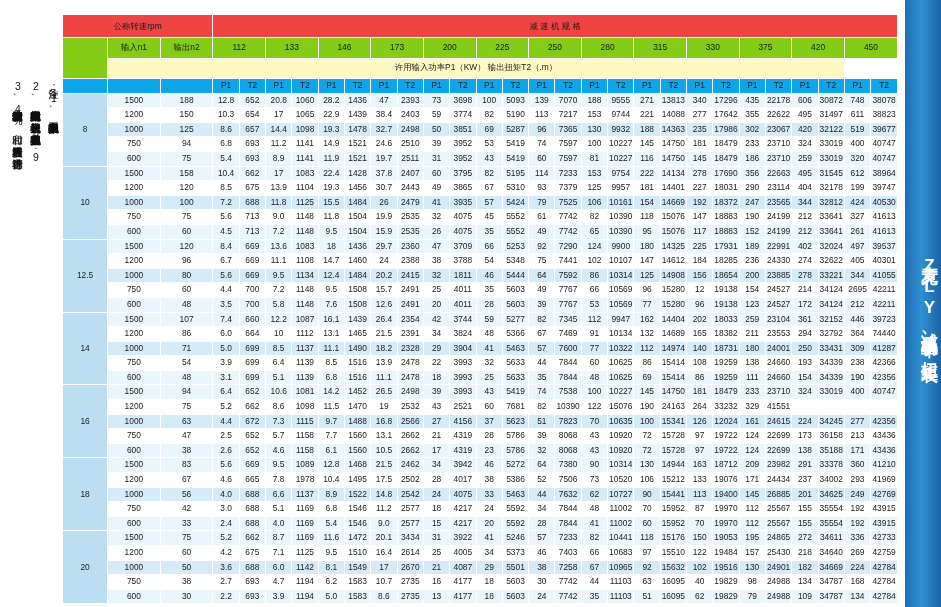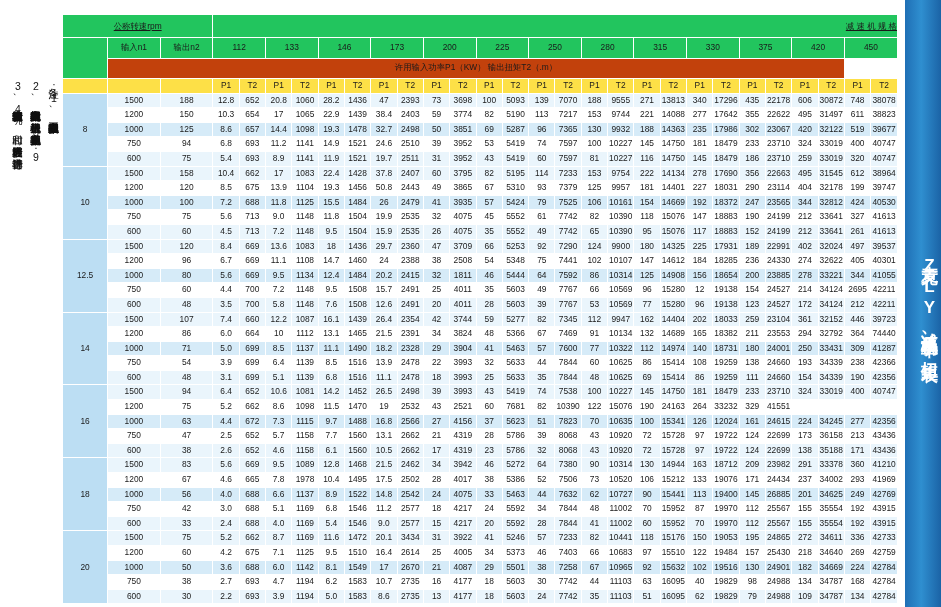--- a/index.html
+++ b/index.html
@@ -46,24 +46,24 @@
     text-align:center;
     padding:0;
     height:13.6px;
     line-height:13.6px;
     color:#1a1a1a;
     font-weight:normal;
     overflow:hidden;
     white-space:nowrap;
   }
   
-  .hdr-dark{background:#22c55e;color:#0d2f4d;font-weight:bold;font-size:10px;text-decoration:underline;}
-  .hdr-mid{background:#22c55e;color:#10344f;font-weight:bold;font-size:9.5px;}
-  .hdr-lite{background:#c2410c;color:#10344f;font-weight:bold;font-size:8.6px;}
-  .hdr-sub{background:#fde047;color:#10344f;font-weight:bold;font-size:8.6px;}
+  .hdr-dark{background:#ef4444;color:#0d2f4d;font-weight:bold;font-size:10px;}
+  .hdr-mid{background:#84cc16;color:#10344f;font-weight:bold;font-size:9.5px;}
+  .hdr-lite{background:#fef9c3;color:#10344f;font-weight:bold;font-size:8.6px;}
+  .hdr-sub{background:#0ea5e9;color:#10344f;font-weight:bold;font-size:8.6px;}
 
   
   tr.r0 td{background:#eaf5fc;}
   tr.r1 td{background:#ffffff;}
   tr.r2 td{background:#d6ebf8;}
   tr.r3 td{background:#ffffff;}
   tr.r4 td{background:#eaf5fc;}
   td.grp{background:#bcdef3 !important;font-weight:bold;font-size:11px;color:#10344f;}
   td.n1col{font-weight:normal;}
 
@@ -111,21 +111,21 @@
         <col class="colnum">
           <col class="colnum">
           <col class="colnum">
           <col class="colnum">
         <col class="colnum">
           <col class="colnum">
       </colgroup>
       <thead>
         <tr>
           <th class="hdr-dark" colspan="3" style="height:22px;line-height:22px;">公称转速rpm</th>
-          <th class="hdr-dark" colspan="26" style="height:22px;line-height:22px;text-align:right;">减 速 机 规 格</th>
+          <th class="hdr-dark" colspan="26" style="height:22px;line-height:22px;">减 速 机 规 格</th>
         </tr>
         <tr id="sizeRow">
           <th class="hdr-mid" rowspan="2" style="height:40px;"></th>
           <th class="hdr-mid">输入n1</th>
           <th class="hdr-mid">输出n2</th>
         <th class="hdr-mid" colspan="2">112</th>
             <th class="hdr-mid" colspan="2">133</th>
             <th class="hdr-mid" colspan="2">146</th>
             <th class="hdr-mid" colspan="2">173</th>
             <th class="hdr-mid" colspan="2">200</th>
@@ -358,21 +358,21 @@
           </tr>
           <tr class="r1">
             <td class="n1col">1200</td>
             <td class="n1col">120</td>
             <td>8.5</td>
             <td>675</td>
             <td>13.9</td>
             <td>1104</td>
             <td>19.3</td>
             <td>1456</td>
-            <td>50.8</td>
+            <td>30.7</td>
             <td>2443</td>
             <td>49</td>
             <td>3865</td>
             <td>67</td>
             <td>5310</td>
             <td>93</td>
             <td>7379</td>
             <td>125</td>
             <td>9957</td>
             <td>181</td>
@@ -512,21 +512,21 @@
             <td class="n1col">96</td>
             <td>6.7</td>
             <td>669</td>
             <td>11.1</td>
             <td>1108</td>
             <td>14.7</td>
             <td>1460</td>
             <td>24</td>
             <td>2388</td>
             <td>38</td>
-            <td>2508</td>
+            <td>3788</td>
             <td>54</td>
             <td>5348</td>
             <td>75</td>
             <td>7441</td>
             <td>102</td>
             <td>10107</td>
             <td>147</td>
             <td>14612</td>
             <td>184</td>
             <td>18285</td>

